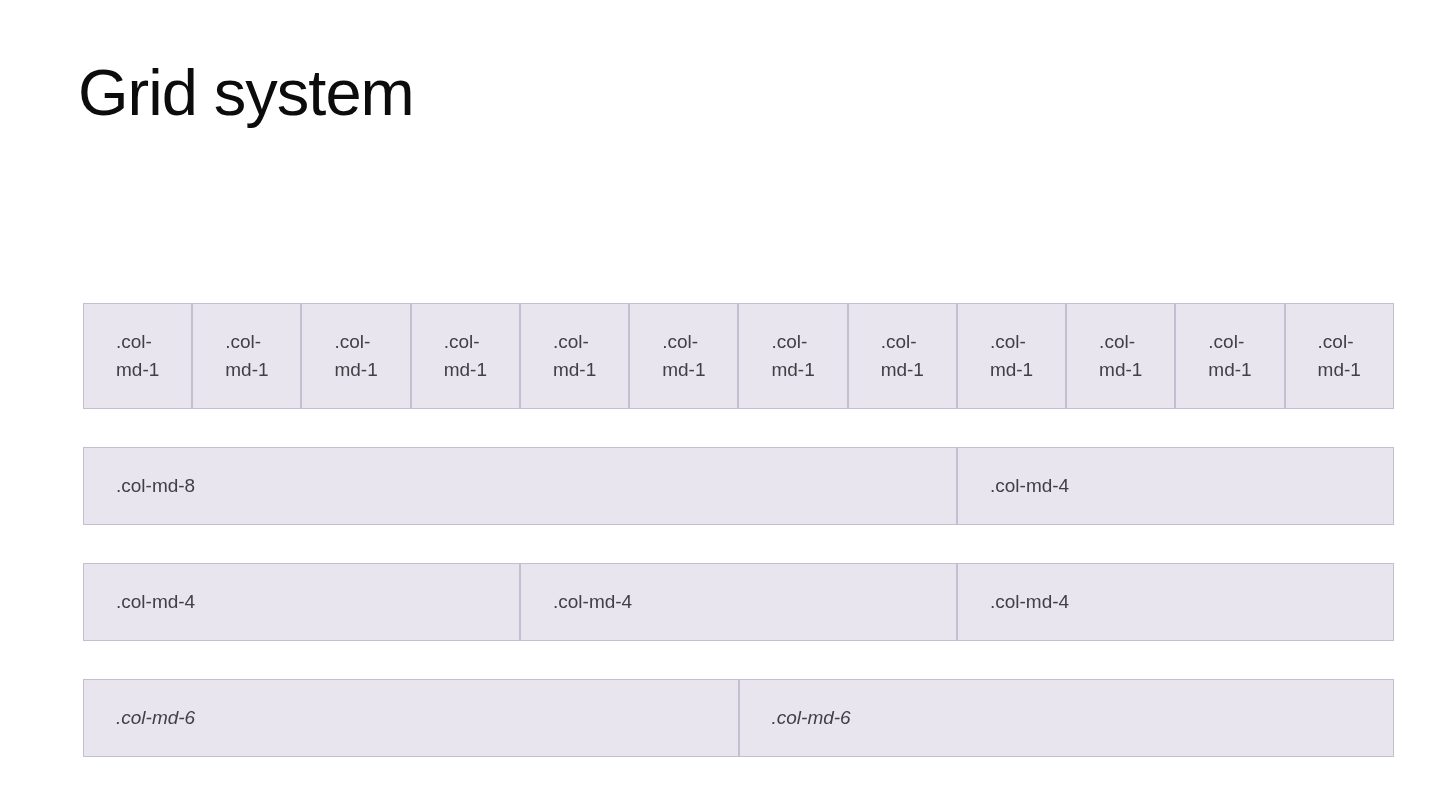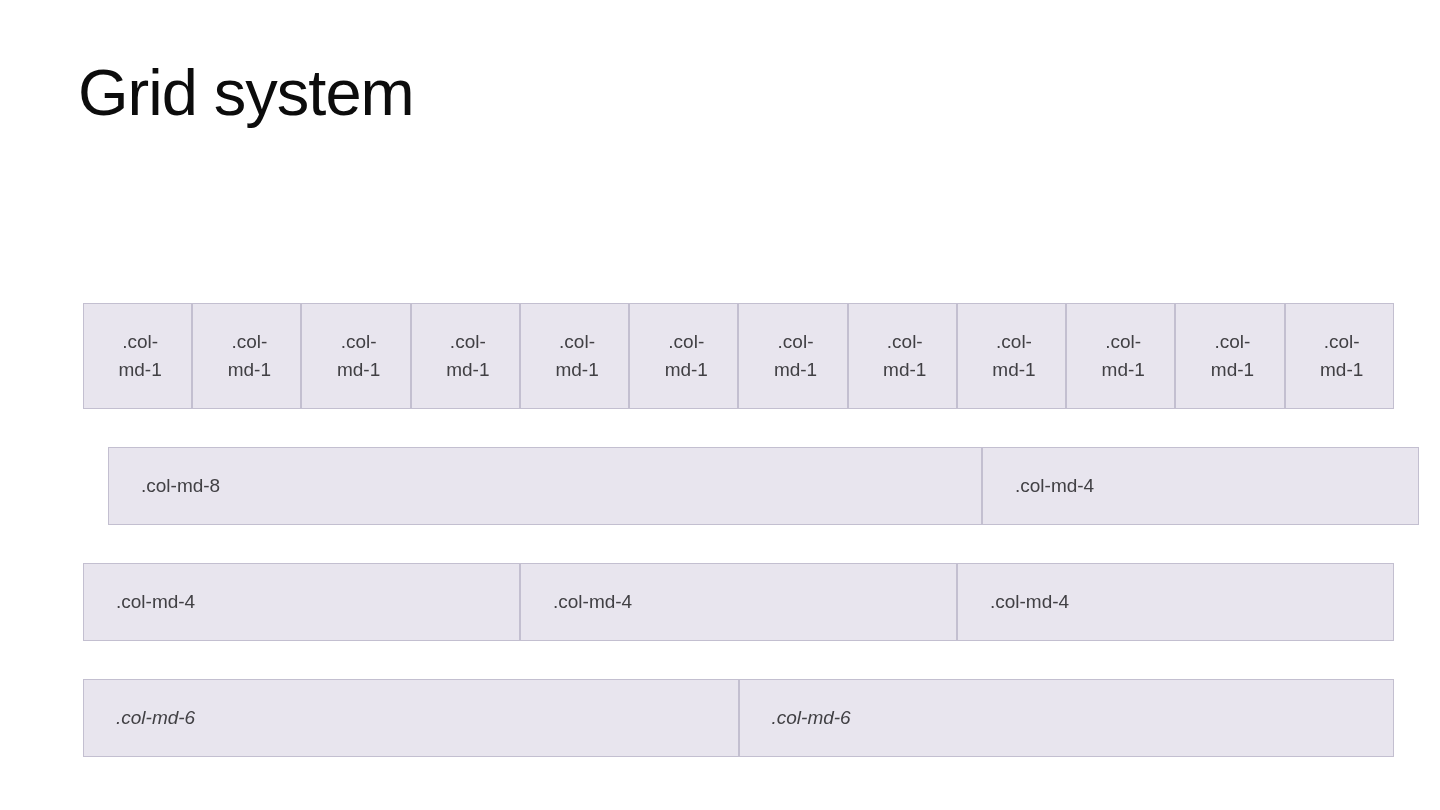--- a/index.html
+++ b/index.html
@@ -26,21 +26,20 @@
     font-size:65px;
     font-weight:400;
     letter-spacing:-1px;
     line-height:1.1;
     color:var(--title-color);
   }
   .grid{
     position:absolute;
     left:55px;top:275px;
     width:1339px;
-    text-align:center;
   }
   .grid-row{
     display:flex;
     margin-bottom:24px;
   }
   .grid-col{
     background:var(--cell-bg);
     border:1px solid var(--cell-border);
     color:var(--cell-text);
     font-size:19px;
@@ -50,21 +49,21 @@
     display:flex;
     align-items:center;
   }
   .grid-col .col-label{
     display:block;
   }
   
   .span-1{flex:0 0 8.3333%;}
   .span-4{flex:0 0 33.3333%;}
   .span-6{flex:0 0 50%;font-style:italic;}
-  .span-8{flex:0 0 66.6667%;margin-left:25px;}
+  .span-8{flex:0 0 66.6667%;}
 </style>
 </head>
 <body>
 
 <div class="page">
   <h1 class="page-title">Grid system</h1>
 
   <div class="grid" id="grid">
       <div class="grid-row">
         <div class="grid-col span-1">

